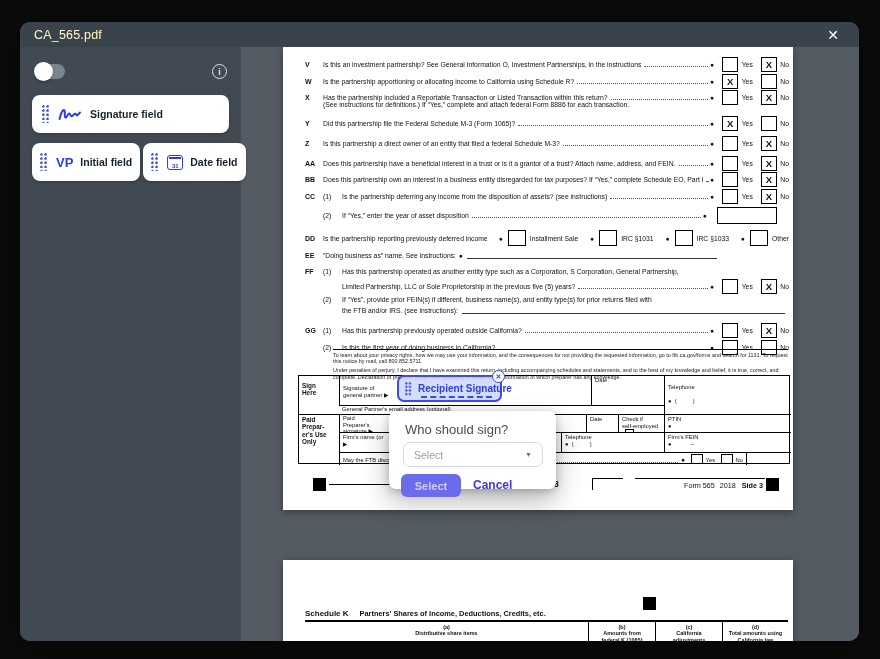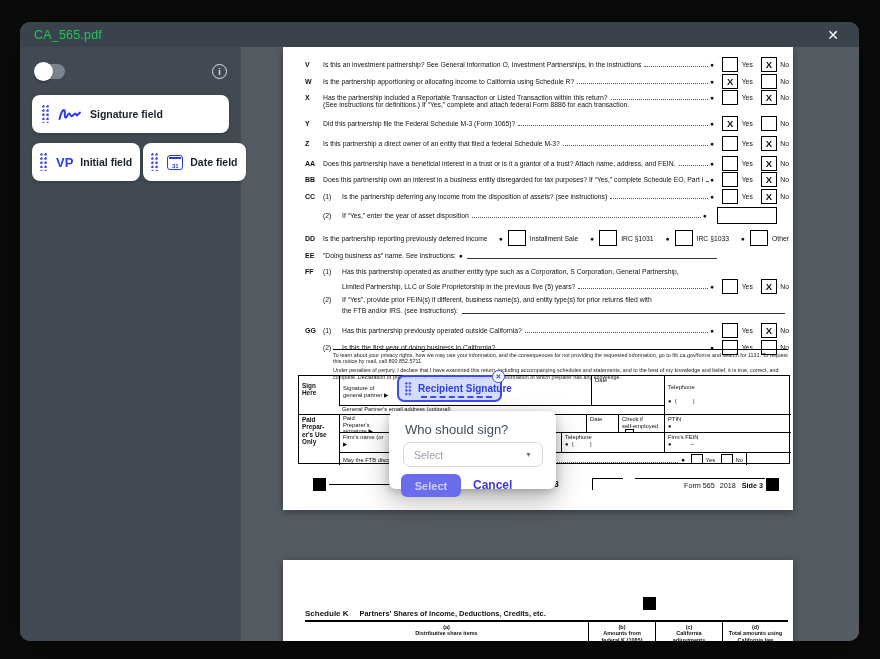--- a/index.html
+++ b/index.html
@@ -3,21 +3,21 @@
 <meta charset="utf-8">
 <style>
   html,body{margin:0;padding:0}
   body{width:880px;height:659px;background:#0a0c0a;position:relative;overflow:hidden;
        font-family:"Liberation Sans",sans-serif;-webkit-font-smoothing:antialiased}
   .window{position:absolute;left:20px;top:22px;width:839px;height:619px;border-radius:10px;
           overflow:hidden;background:#545b63;box-shadow:0 6px 30px rgba(0,0,0,.5)}
   
   .titlebar{position:absolute;top:0;left:0;right:0;height:25px;background:#3a434c;z-index:8;
             display:flex;align-items:center;padding:0 20px 0 14px;box-sizing:border-box}
-  .title{color:#22c55e;font-size:12.5px;letter-spacing:.2px}
+  .title{color:#fef9c3;font-size:12.5px;letter-spacing:.2px}
   .close{margin-left:auto;color:#fff;font-size:14px;line-height:14px;cursor:pointer}
   
   .sidebar{position:absolute;top:25px;left:0;width:221px;bottom:0;background:#414a53;z-index:6}
   .tabs{display:flex;justify-content:space-between;align-items:stretch;height:35px;padding:0 10px}
   .tab{position:relative;display:flex;align-items:center;font-size:11px;color:#8d959d;padding:0 2px;cursor:pointer}
   .tab.active{color:#fff;font-weight:400}
   .tab.active::after{content:"";position:absolute;left:-12px;right:-12px;bottom:1px;height:3px;
                      background:#4340f5;border-radius:2px}
   .toggle-row{display:flex;align-items:center;justify-content:space-between;padding:17px 14px 0 15px}
   .toggle{position:relative;width:30px;height:15px;background:#7b838c;border-radius:8px;cursor:pointer}

